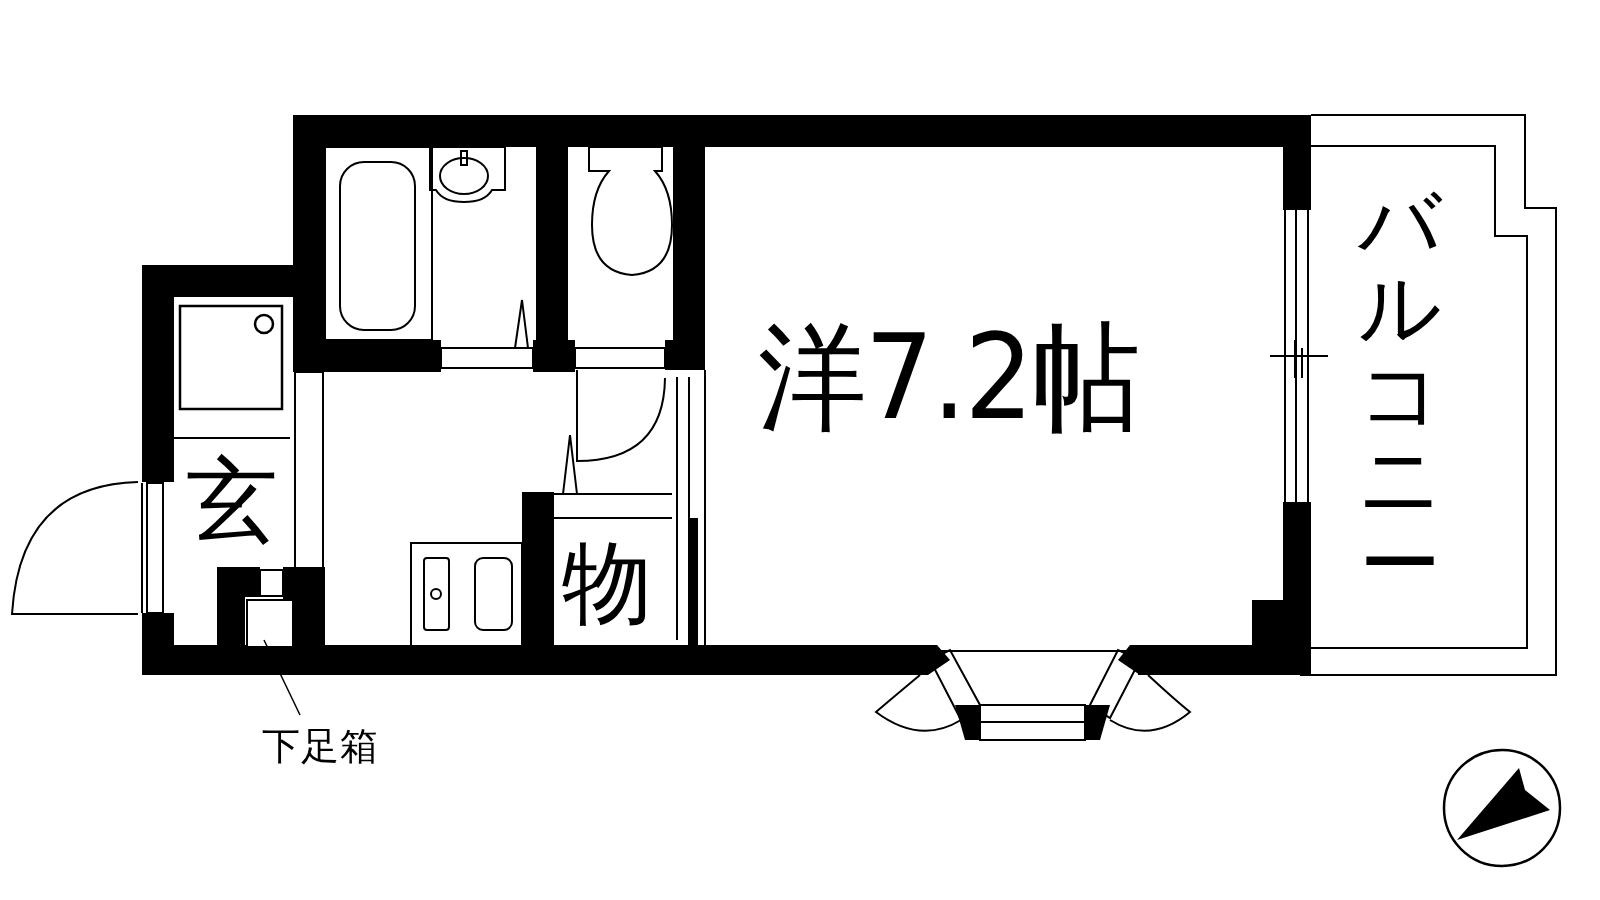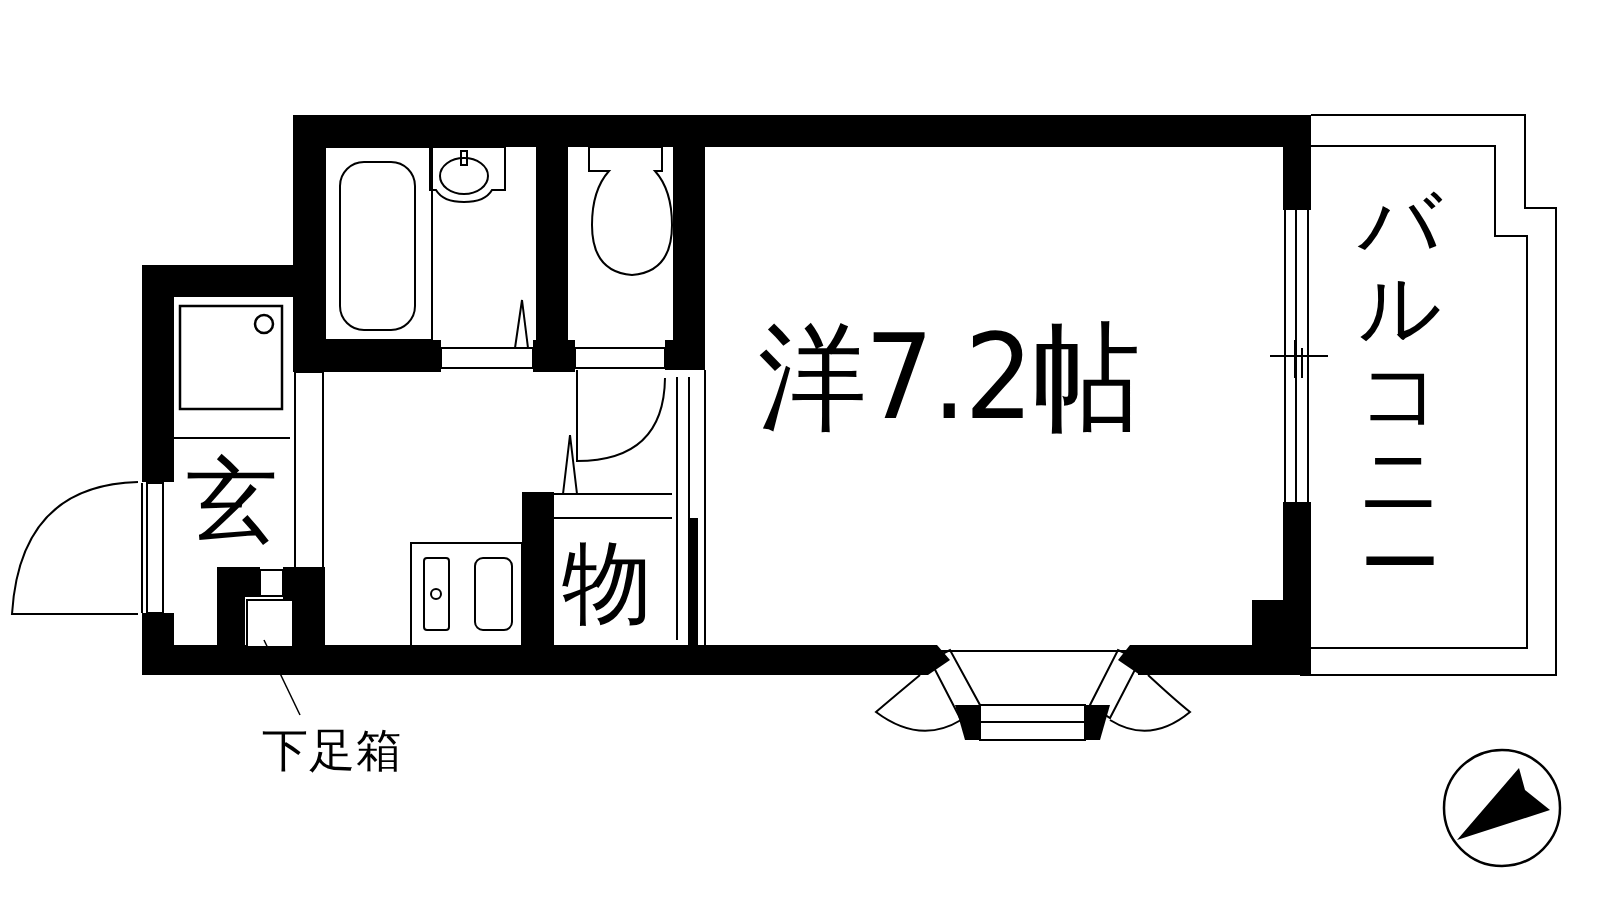--- a/index.html
+++ b/index.html
@@ -3,21 +3,21 @@
   <meta charset="utf-8">
   <style>
     html, body { margin: 0; padding: 0; background: #ffffff; }
     body { width: 1600px; height: 900px; overflow: hidden; position: relative; font-family: "DejaVu Sans", sans-serif; }
     svg { position: absolute; left: 0; top: 0; }
     .lbl { position: absolute; color: #000; font-family: "DejaVu Sans", sans-serif; line-height: 1; white-space: nowrap; }
     .room-main { left: 758px; top: 318px; font-size: 118px; letter-spacing: -2px; transform: scaleX(0.92); transform-origin: left top; }
     .room-entry { left: 186px; top: 455px; font-size: 92px; }
     .room-storage { left: 562px; top: 538px; font-size: 90px; }
     .balcony { left: 1350px; top: 180px; font-size: 82px; width: 100px; display: flex; flex-direction: column; align-items: center; line-height: 1.04; }
-    .shoebox { left: 262px; top: 727px; font-size: 46px; letter-spacing: 1px; }
+    .shoebox { left: 262px; top: 727px; font-size: 38px; letter-spacing: 1px; }
   </style>
 </head>
 <body>
 
 <svg width="1600" height="900" viewBox="0 0 1600 900">
   <g fill="#000" stroke="none">
 
     <rect x="293" y="115" width="1018" height="32"></rect>
 
     <rect x="293" y="115" width="32" height="255"></rect>

